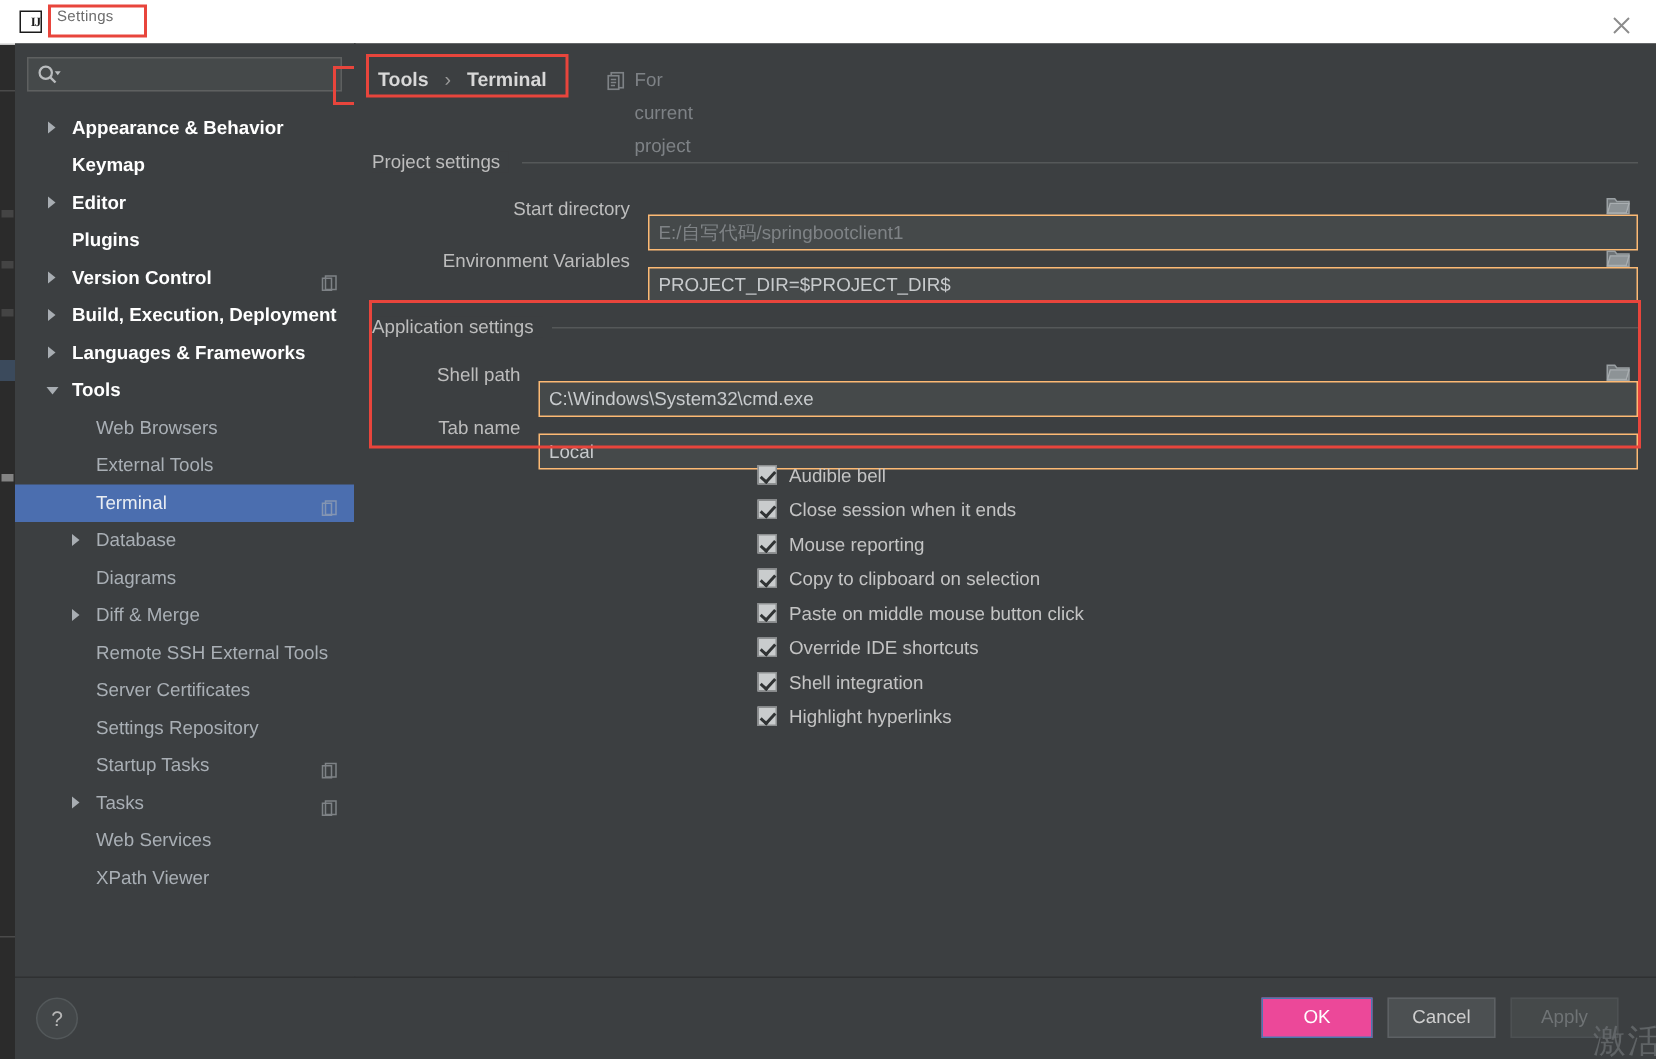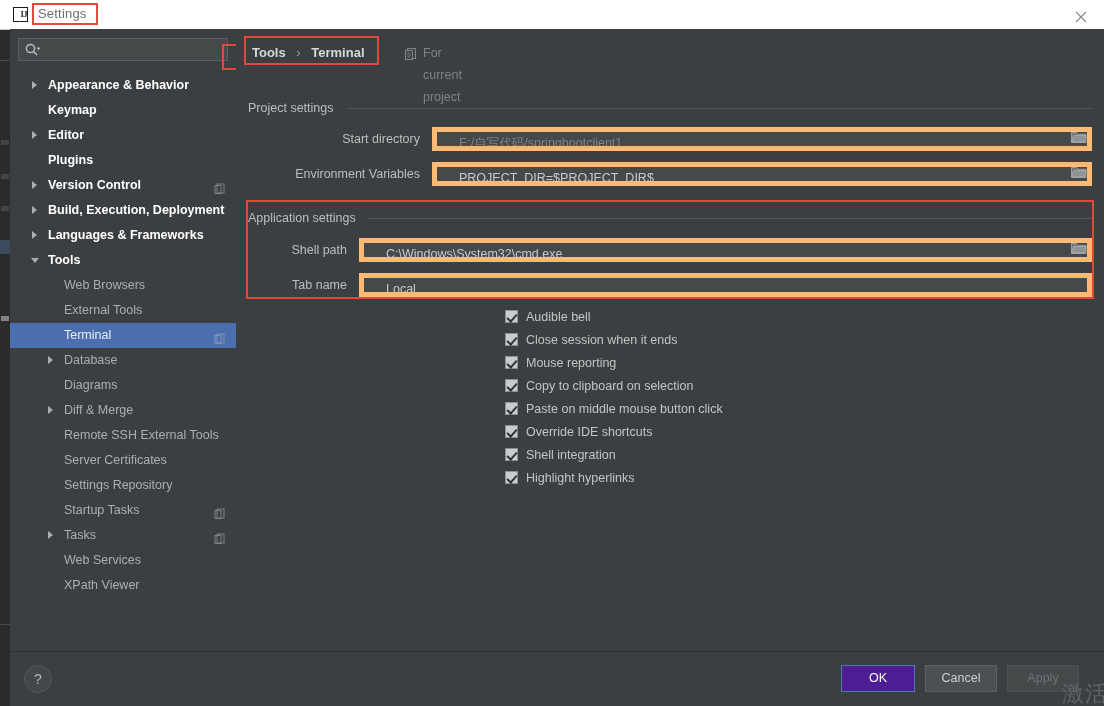--- a/index.html
+++ b/index.html
@@ -25,21 +25,21 @@
   }
   .ij-logo{
     position:absolute;left:13px;top:7px;width:15px;height:15px;
     background:#ffffff;border:1.6px solid #1b1b1b;box-sizing:border-box;
     font-size:8.5px;font-weight:bold;color:#1b1b1b;
     line-height:12px;text-align:right;letter-spacing:-.5px;
     font-family:"Liberation Serif","DejaVu Serif",serif;
   }
   .title-text{
     position:absolute;left:38px;top:6px;
-    font-size:13px;color:#6d6d6d;letter-spacing:.2px;
+    font-size:10px;color:#6d6d6d;letter-spacing:.2px;
   }
   .title-hl{
     position:absolute;left:32px;top:3px;width:66px;height:22px;
     border:2px solid #e8453c;box-sizing:border-box;
   }
   .close-btn{
     position:absolute;right:0;top:0;width:46px;height:29px;
     cursor:default;
   }
   .close-btn svg{position:absolute;left:15px;top:9px;}
@@ -108,23 +108,23 @@
 
   
   .group{position:absolute;}
   .group .gtitle{position:absolute;left:0;top:0;font-size:12.5px;color:#bdbdbd;background:#3c3f41;padding-right:6px;z-index:2;text-align:center;}
   .group .gline{position:absolute;top:7px;height:1px;background:#555859;}
 
   
   .frow{position:absolute;height:24px;}
   .flabel{position:absolute;top:0;height:24px;line-height:24px;font-size:12.5px;color:#bdbdbd;text-align:right;}
   .finput{
-    position:absolute;top:0;height:24px;box-sizing:border-box;
-    background:#45494a;border:5px solid #fdba74;
-    color:#c8cbcd;font-size:12.5px;line-height:22px;padding:0 22px;
+    position:absolute;top:16px;height:24px;box-sizing:border-box;
+    background:#45494a;border:1px solid #fdba74;
+    color:#c8cbcd;font-size:12.5px;line-height:22px;padding:0 6px;
     white-space:nowrap;overflow:hidden;
   }
   .finput.dim{color:#7f8386;}
   .folder-btn{position:absolute;top:2px;width:22px;height:20px;cursor:default;}
 
   
   .cbrow{position:absolute;left:269px;height:23px;line-height:23px;font-size:12.5px;color:#c4c4c4;white-space:nowrap;cursor:default;}
   .cbbox{
     position:absolute;left:0;top:4px;width:13px;height:13px;box-sizing:border-box;
     background:#c9cccd;border:1px solid #8d9091;
@@ -143,21 +143,21 @@
   .helpbtn{position:absolute;left:14px;top:13px;width:28px;height:28px;border-radius:50%;
     background:#434749;border:1px solid #53585a;box-sizing:border-box;cursor:default;}
   .helpbtn span{position:absolute;left:0;top:0;width:26px;height:26px;line-height:26px;
     text-align:center;color:#b7b7b7;font-size:14px;}
   .btn{
     position:absolute;top:13px;height:27px;box-sizing:border-box;
     font-size:12.5px;text-align:center;line-height:25px;cursor:default;
     border:1px solid #5d6164;background:#4c5052;color:#cfcfcf;
     font-family:"Liberation Sans",sans-serif;
   }
-  .btn.primary{background:#4c1d95;border:1px solid #4a7ab0;color:#ffffff;}
+  .btn.primary{background:#ec4899;border:1px solid #4a7ab0;color:#ffffff;}
   .btn.disabled{color:#6f7375;border:1px solid #4d5153;background:#45494a;}
 
   .watermark{
     position:absolute;right:-4px;bottom:-2px;
     font-size:22px;color:#6b6f72;opacity:.75;
     font-family:"DejaVu Sans",sans-serif;white-space:nowrap;
     letter-spacing:1px;
   }
 </style>
 </head>

